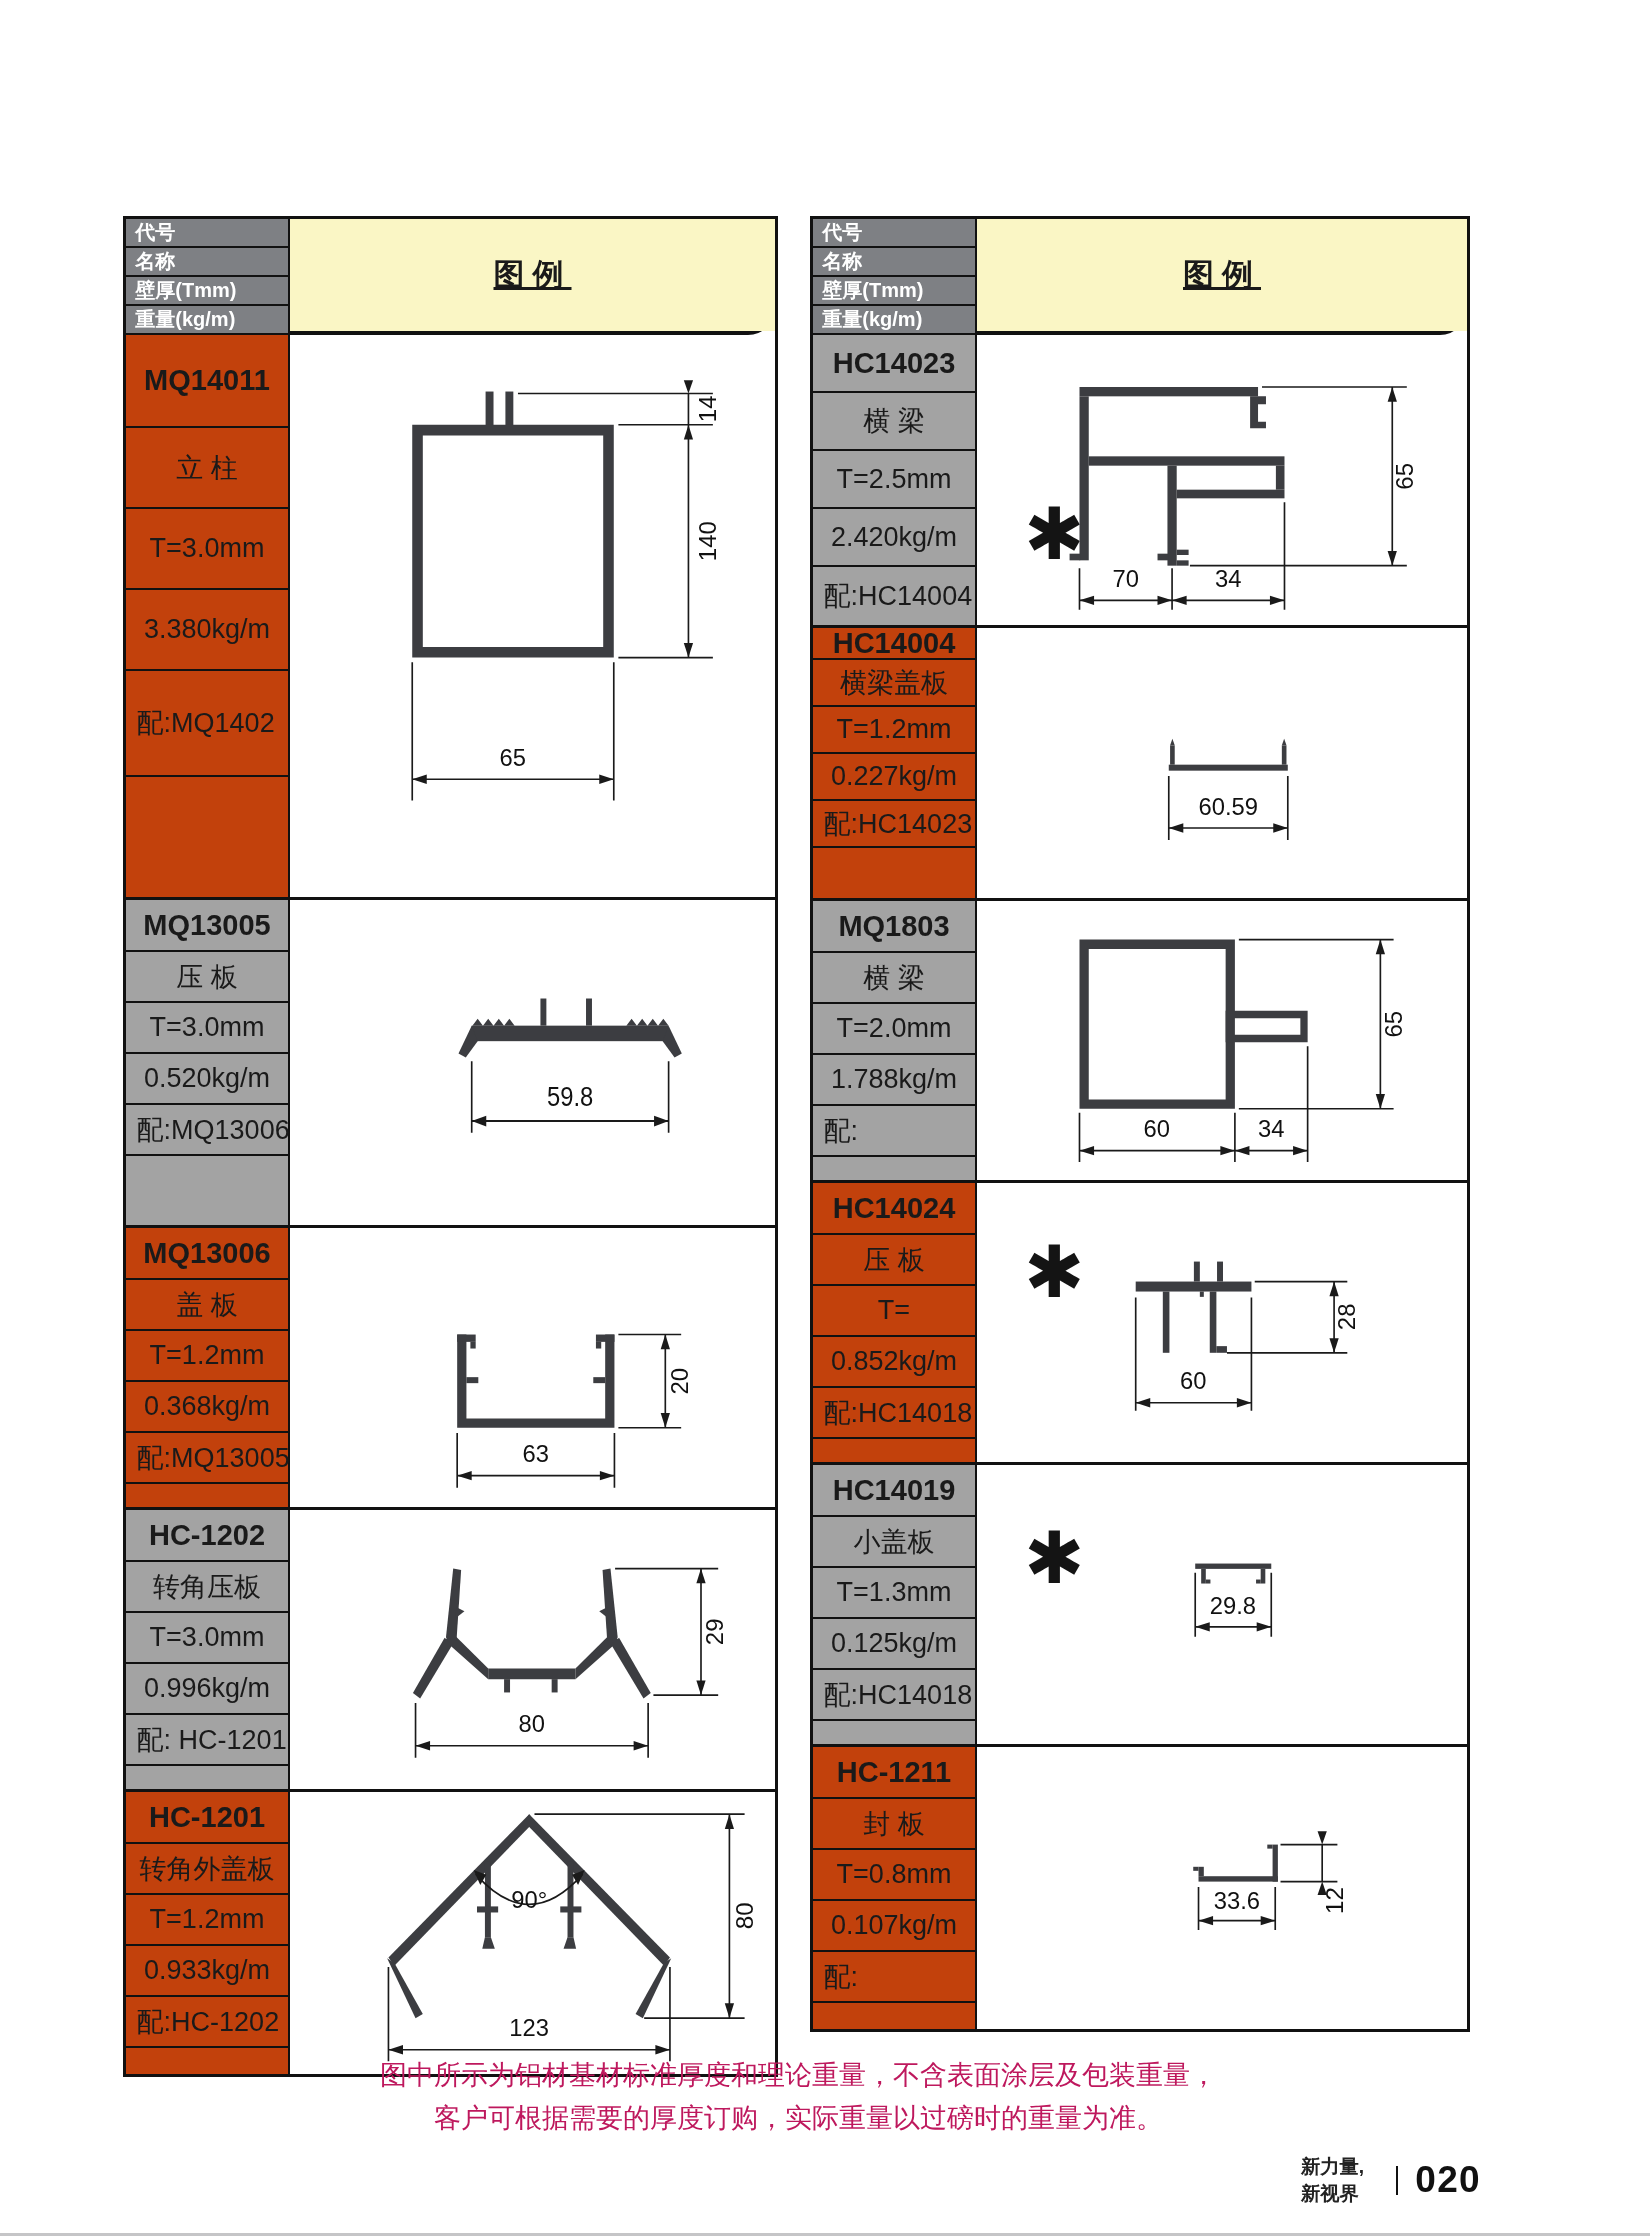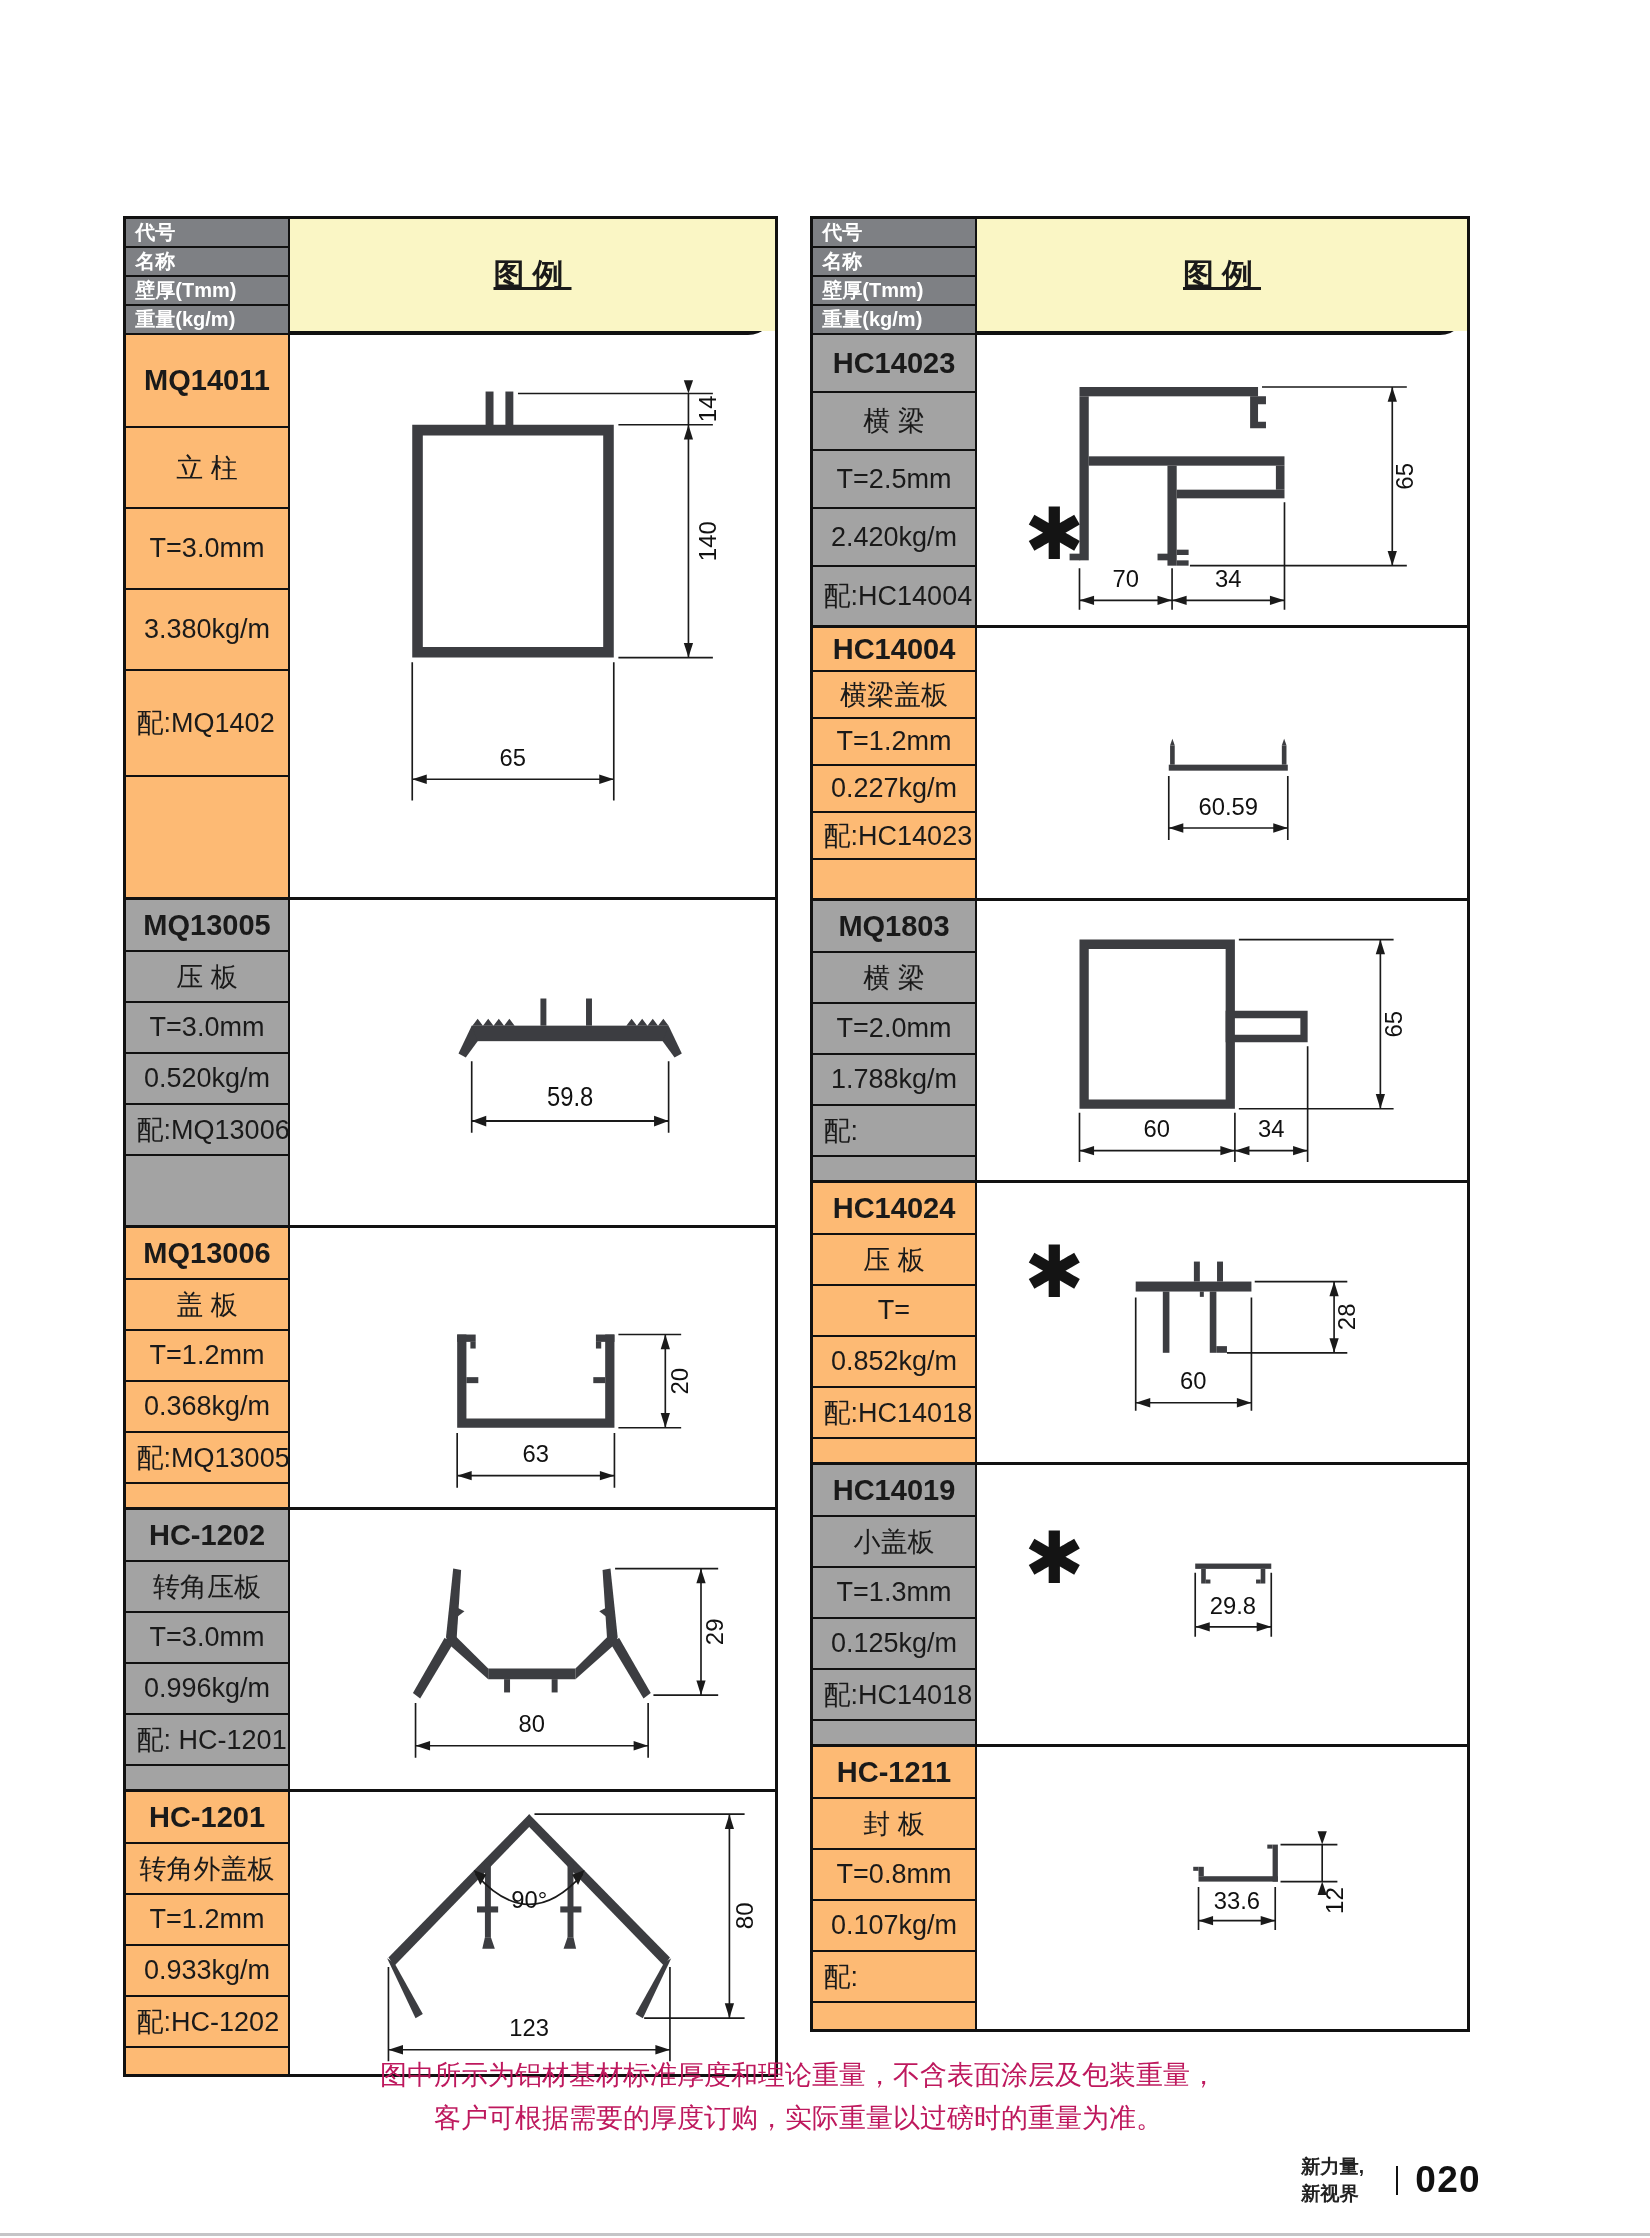--- a/index.html
+++ b/index.html
@@ -21,21 +21,21 @@
 
   .trow { display:flex; border-bottom:3.3px solid #111; }
   .trow:last-child { border-bottom:none; }
   .info { width:164px; border-right:2.7px solid #111; display:flex; flex-direction:column; }
   .icell { border-bottom:2px solid #111; display:flex; align-items:center; justify-content:center;
            font-size:27px; text-align:center; }
   .icell.code { font-weight:bold; font-size:29px; }
   .icell.match { justify-content:flex-start; padding-left:10.6px; }
   .icell.filler { flex:1; border-bottom:none; }
   .icell:last-child { border-bottom:none; }
-  .bg-g .icell { background:#fdba74; }
+  .bg-g .icell { background:#c2410c; }
   .bg-y .icell { background:#a3a3a3; }
 
   .dia { flex:1; position:relative; background:#fff; }
   .dia svg { position:absolute; left:0; top:0; width:100%; height:100%; }
   .star { position:absolute; font-size:72px; font-weight:bold; color:#141414;
           font-family:"DejaVu Sans", sans-serif; line-height:1; }
 
   .p  { fill:#3c3d41; }
   .dl { stroke:#1a1a1a; stroke-width:2.5; fill:none; }
   .ar { fill:#1a1a1a; }
@@ -267,21 +267,21 @@
           <path class="dl" d="M431 78 H650 M322 346 H650 M628 78 V346"></path>
           <path class="ar" d="M628 78 l-7 22 h14 z"></path>
           <path class="ar" d="M628 346 l-7 -22 h14 z"></path>
           <text x="660" y="212" text-anchor="middle" transform="rotate(-90 660 212)">65</text>
         </svg>
       </div>
     </div>
 
     <div class="trow" style="height:273px">
       <div class="info bg-g">
-        <div class="icell code" style="height:44px">HC14004</div>
+        <div class="icell code" style="height:32px">HC14004</div>
         <div class="icell" style="height:47px">横梁盖板</div>
         <div class="icell" style="height:47px">T=1.2mm</div>
         <div class="icell" style="height:47px">0.227kg/m</div>
         <div class="icell match" style="height:47px">配:HC14023</div>
         <div class="icell filler"></div>
       </div>
       <div class="dia">
         <svg viewBox="0 0 741 405" preserveAspectRatio="none">
           <rect class="p" x="290" y="205" width="180" height="9"></rect>
           <rect class="p" x="292" y="176" width="7" height="29"></rect>

